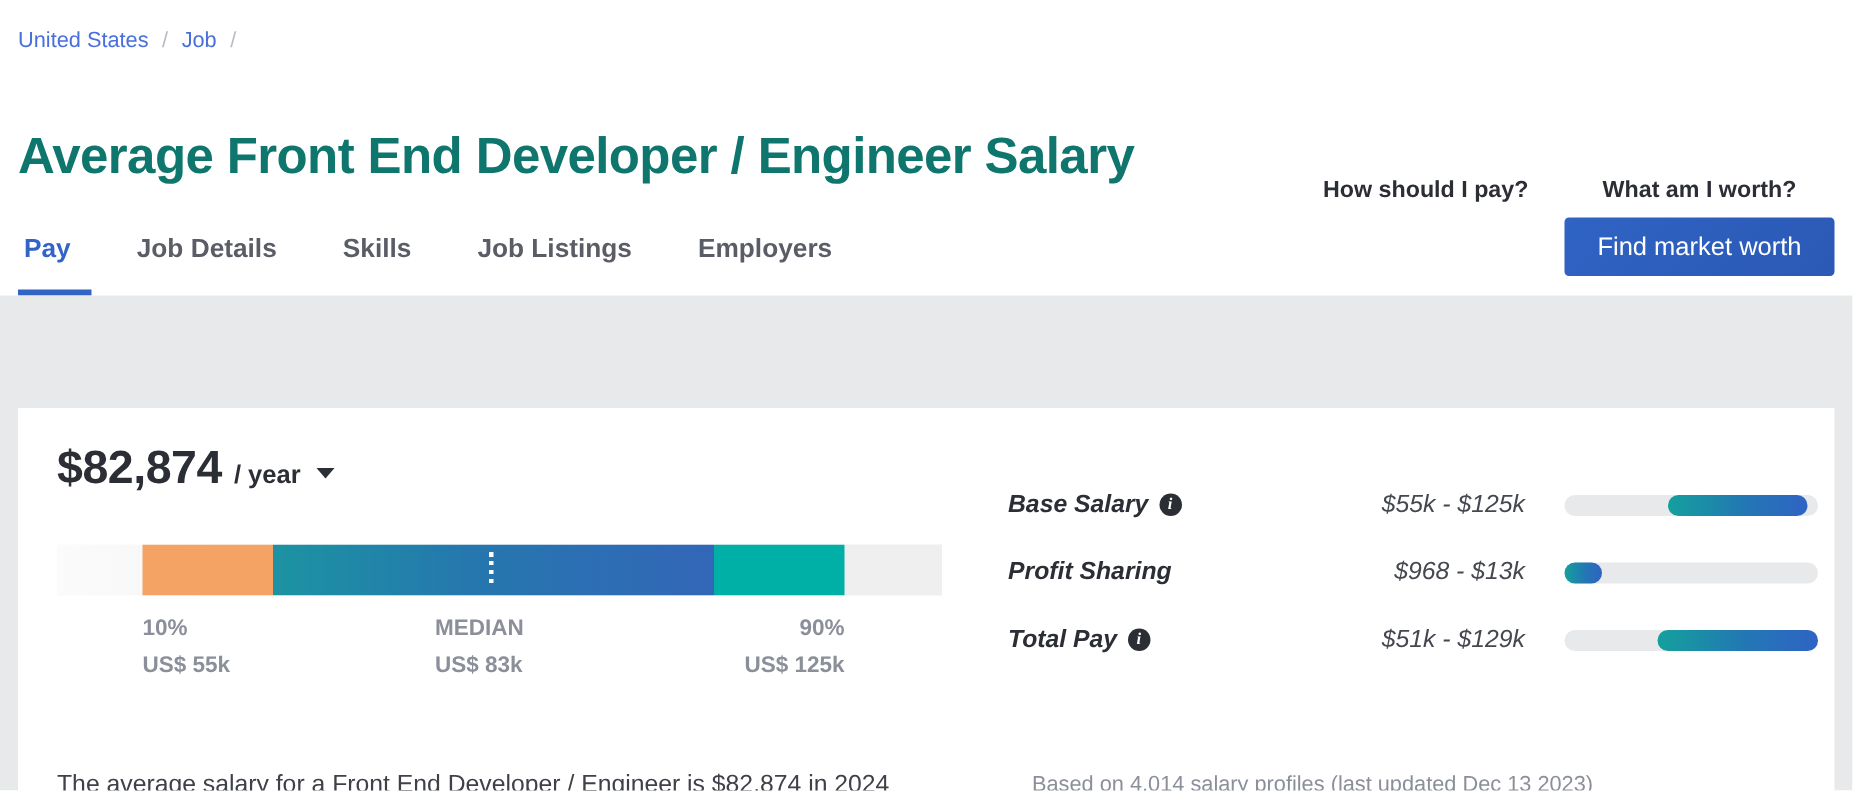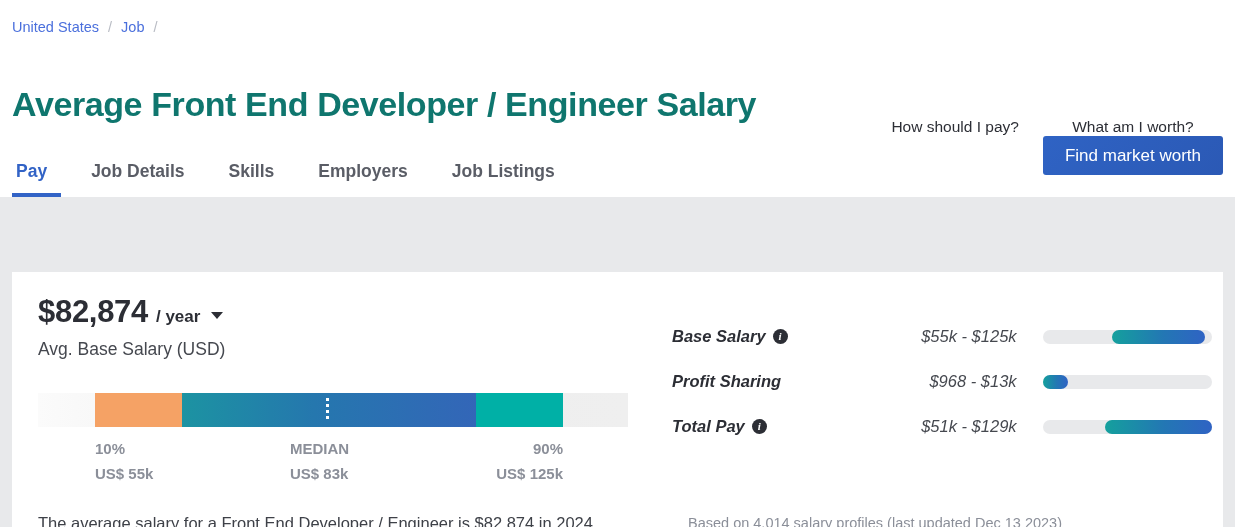--- a/index.html
+++ b/index.html
@@ -58,21 +58,21 @@
     left: 12px;
     top: 155px;
     display: flex;
     align-items: flex-end;
     height: 42px;
   }
   .tab {
     font-size: 17.5px;
     font-weight: bold;
     color: #5a5d66;
-    padding: 0 22px 15px 22px;
+    padding: 0 22px 21px 22px;
     cursor: pointer;
     white-space: nowrap;
     position: relative;
   }
   .tab:first-child { padding-left: 4px; }
   .tab.active { color: #3263c6; }
   .tab.active::after {
     content: "";
     position: absolute;
     left: 0;
@@ -90,23 +90,23 @@
     display: flex;
     gap: 24px;
   }
   .cta-col {
     display: flex;
     flex-direction: column;
     align-items: center;
   }
   .cta-label {
     font-size: 15.5px;
-    font-weight: normal;
+    font-weight: bold;
     color: #2c2e35;
-    margin-bottom: 0;
+    margin-bottom: 9px;
     white-space: nowrap;
   }
   .cta-btn {
     border: 0;
     border-radius: 3px;
     color: #ffffff;
     font-size: 17px;
     font-family: "Liberation Sans", sans-serif;
     padding: 10px 22px;
     cursor: pointer;
@@ -317,22 +317,22 @@
   <span class="crumb-link">Job</span>
   <span class="crumb-sep">/</span>
 </div>
 
 <h1 class="page-title">Average Front End Developer / Engineer Salary</h1>
 
 <nav class="tabs">
   <div class="tab active">Pay</div>
   <div class="tab">Job Details</div>
   <div class="tab">Skills</div>
+  <div class="tab">Job Listings</div>
   <div class="tab">Employers</div>
-  <div class="tab">Job Listings</div>
 </nav>
 
 <div class="cta-wrap">
   <div class="cta-col">
     <div class="cta-label">How should I pay?</div>
   </div>
   <div class="cta-col">
     <div class="cta-label">What am I worth?</div>
     <button class="cta-btn blue">Find market worth</button>
   </div>
@@ -341,21 +341,20 @@
 <div class="gray-band"></div>
 
 <div class="card">
 
   <div class="left-panel">
     <div class="salary-line">
       <span class="salary-amount">$82,874</span>
       <span class="salary-period">/ year</span>
       <span class="caret"></span>
     </div>
-    <div class="salary-sub">Avg. Base Salary (USD)</div>
 
     <div class="range-wrap">
       <div class="range-bar">
         <div class="seg seg-low"></div>
         <div class="seg seg-mid"></div>
         <div class="seg seg-high"></div>
         <div class="median-dots"></div>
       </div>
       <div class="range-labels">
         <div class="rl rl-pct rl-left">10%</div>

